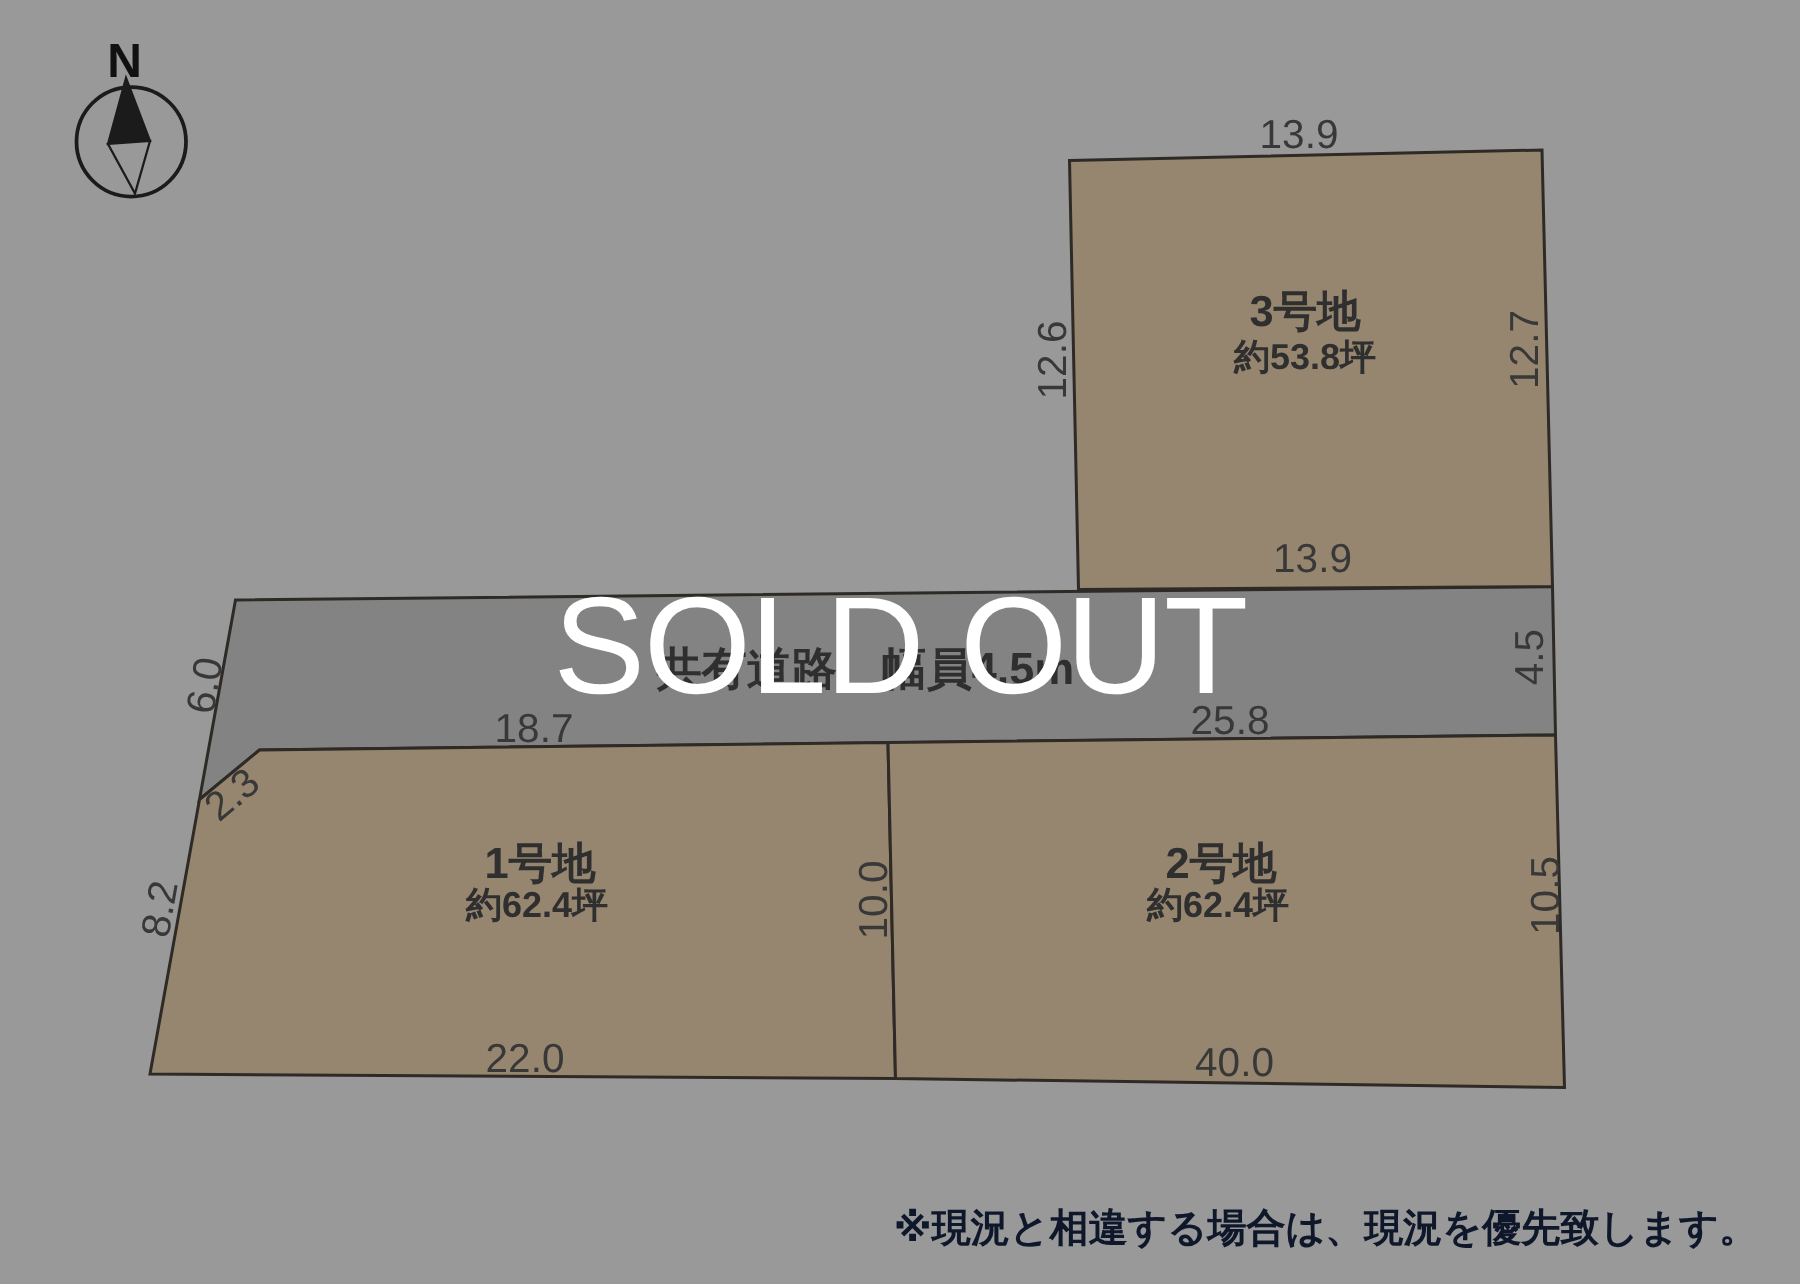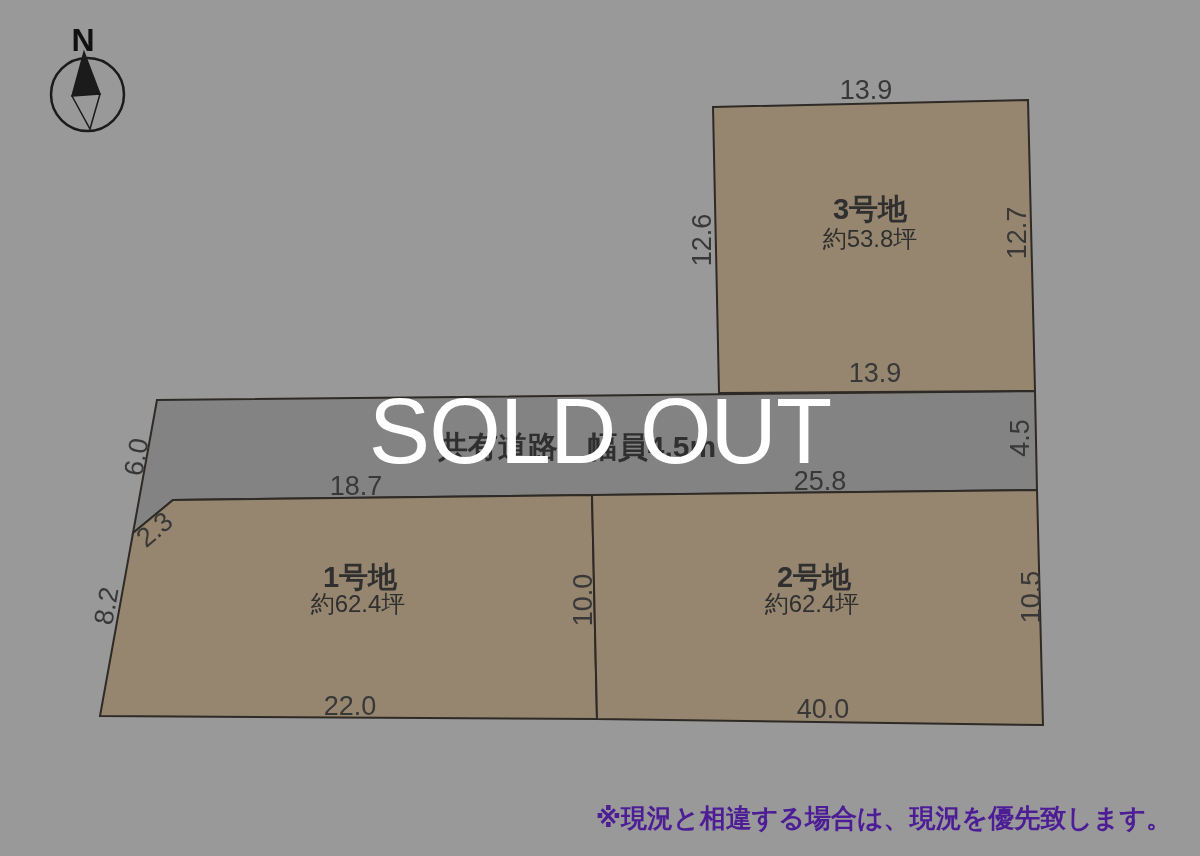--- a/index.html
+++ b/index.html
@@ -21,42 +21,42 @@
   .rot80{transform:translate(-50%,-50%) rotate(-80deg);}
   .rot40{transform:translate(-50%,-50%) rotate(-40deg);}
 
   .plot-name{
     position:absolute;white-space:nowrap;color:#2f2f2f;
     font-size:29px;font-weight:bold;line-height:1;
     transform:translate(-50%,-50%);
   }
   .plot-area{
     position:absolute;white-space:nowrap;color:#2f2f2f;
-    font-size:24px;font-weight:normal;line-height:1;
+    font-size:24px;font-weight:bold;line-height:1;
     transform:translate(-50%,-50%);
   }
   .road-label{
     position:absolute;white-space:nowrap;color:#2f2f2f;
     font-size:30px;font-weight:600;line-height:1;
     transform:translate(-50%,-50%);
   }
   .compass-n{
     position:absolute;color:#111;font-size:32px;font-weight:bold;
     line-height:1;transform:translate(-50%,-50%);
   }
   .sold-out{
     position:absolute;left:600px;top:431px;
     transform:translate(-50%,-50%);
     color:#ffffff;font-size:92px;font-weight:400;
     letter-spacing:-1px;white-space:nowrap;line-height:1;
   }
   .disclaimer{
     position:absolute;right:28px;top:818px;
     transform:translate(0,-50%);
-    color:#4c1d95;font-size:26px;font-weight:600;white-space:nowrap;
+    color:#0f172a;font-size:26px;font-weight:600;white-space:nowrap;
     line-height:1;
   }
 </style>
 </head>
 <body style="background: rgb(153, 153, 153);">
 
 <div id="stage">
 
   <svg id="plan-svg" viewBox="0 0 1200 856">
 

